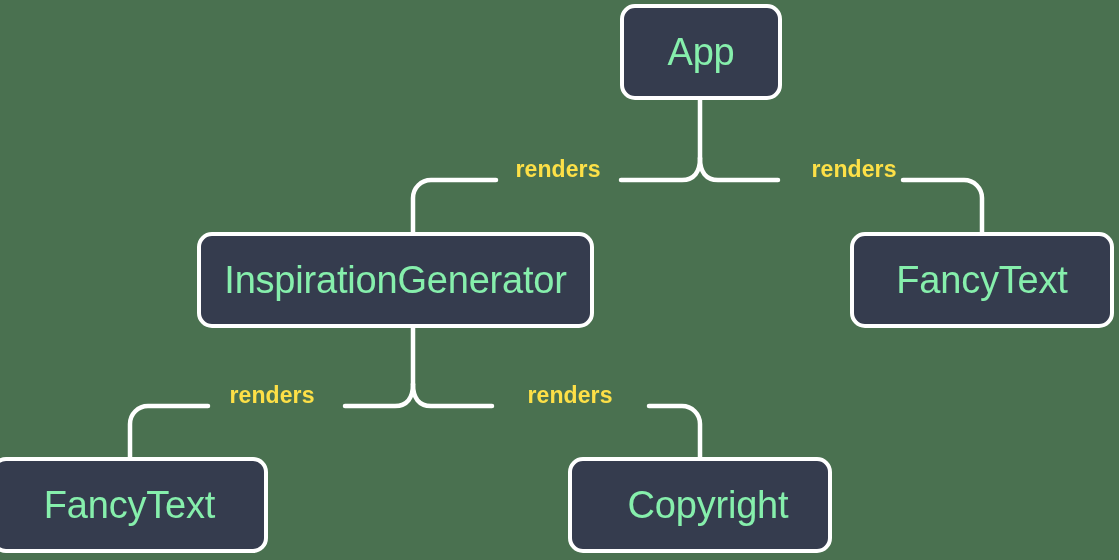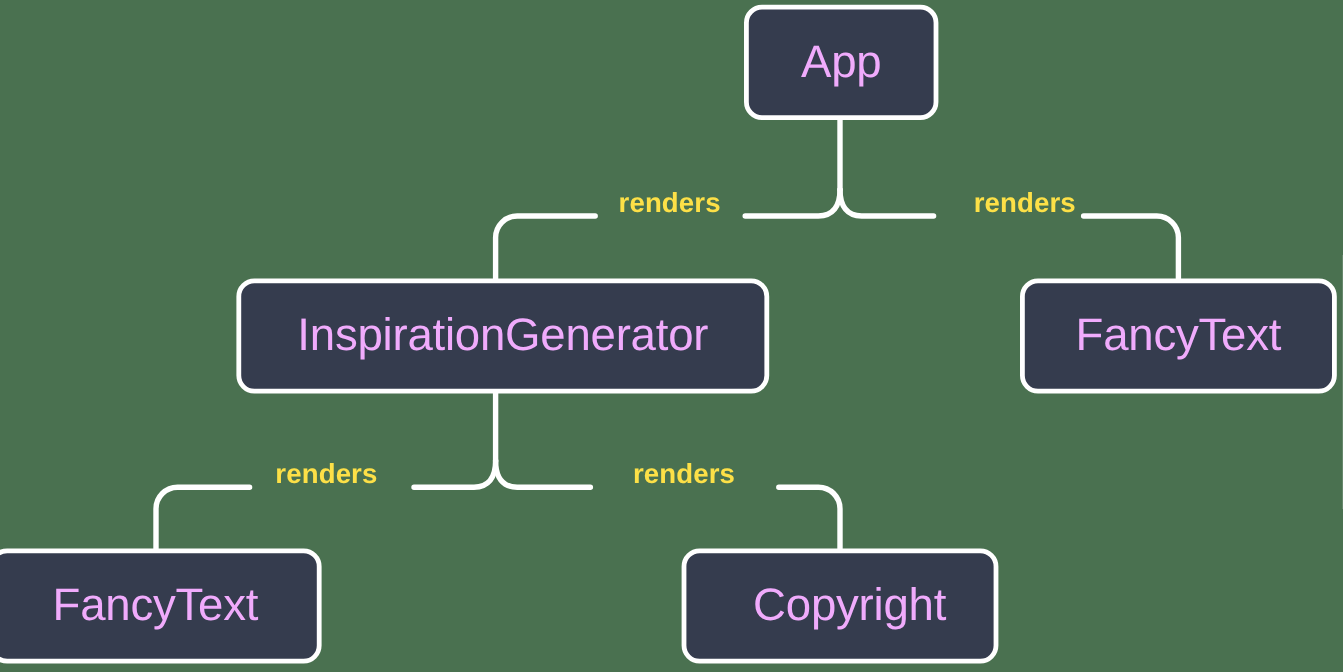--- a/index.html
+++ b/index.html
@@ -28,21 +28,21 @@
   }
   .node {
     position: absolute;
     box-sizing: border-box;
     background: #353c4e;
     border: 4px solid #ffffff;
     border-radius: 15px;
     display: flex;
     align-items: center;
     justify-content: center;
-    color: #f0abfc;
+    color: #86efac;
     font-size: 38px;
     font-weight: 400;
     letter-spacing: -0.2px;
     line-height: 1;
     white-space: nowrap;
   }
   .node-label {
     display: block;
     padding: 0 6px;
   }
@@ -92,21 +92,21 @@
   <div class="edge-label" style="left:854px; top:169px;">renders</div>
 
   <div class="edge-label" style="left:272px; top:395px;">renders</div>
 
   <div class="edge-label" style="left:570px; top:395px;">renders</div>
 
   <div class="node" style="left:620px; top:4px; width:162px; height:96px;">
     <span class="node-label">App</span>
   </div>
 
-  <div class="node" style="left:197px; top:232px; width:444px; height:96px;">
+  <div class="node" style="left:197px; top:232px; width:397px; height:96px;">
     <span class="node-label">InspirationGenerator</span>
   </div>
 
   <div class="node" style="left:850px; top:232px; width:264px; height:96px;">
     <span class="node-label">FancyText</span>
   </div>
 
   <div class="node" style="left:-9px; top:457px; width:277px; height:96px;">
     <span class="node-label">FancyText</span>
   </div>

